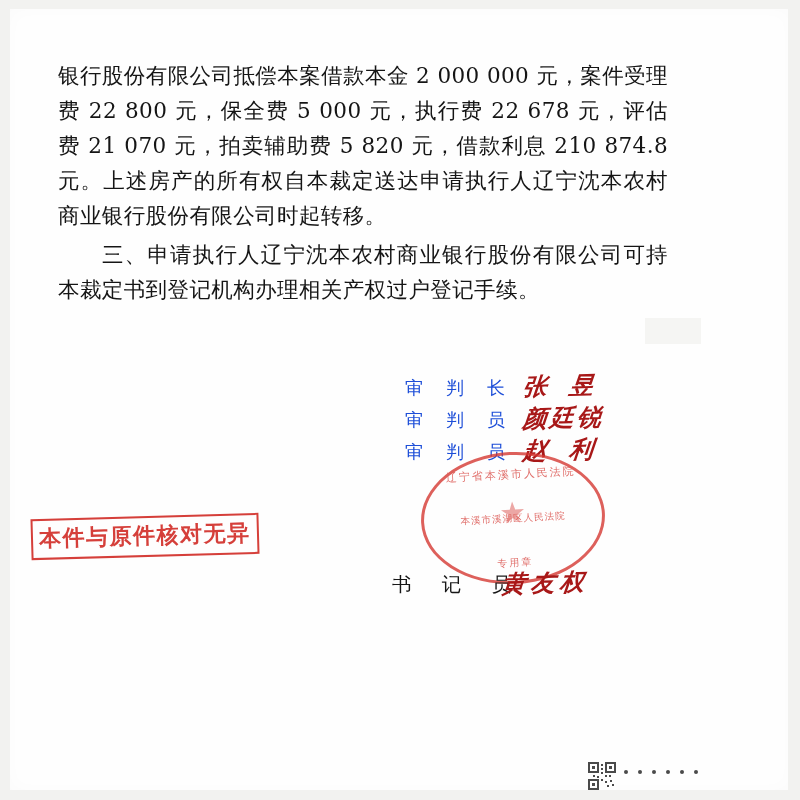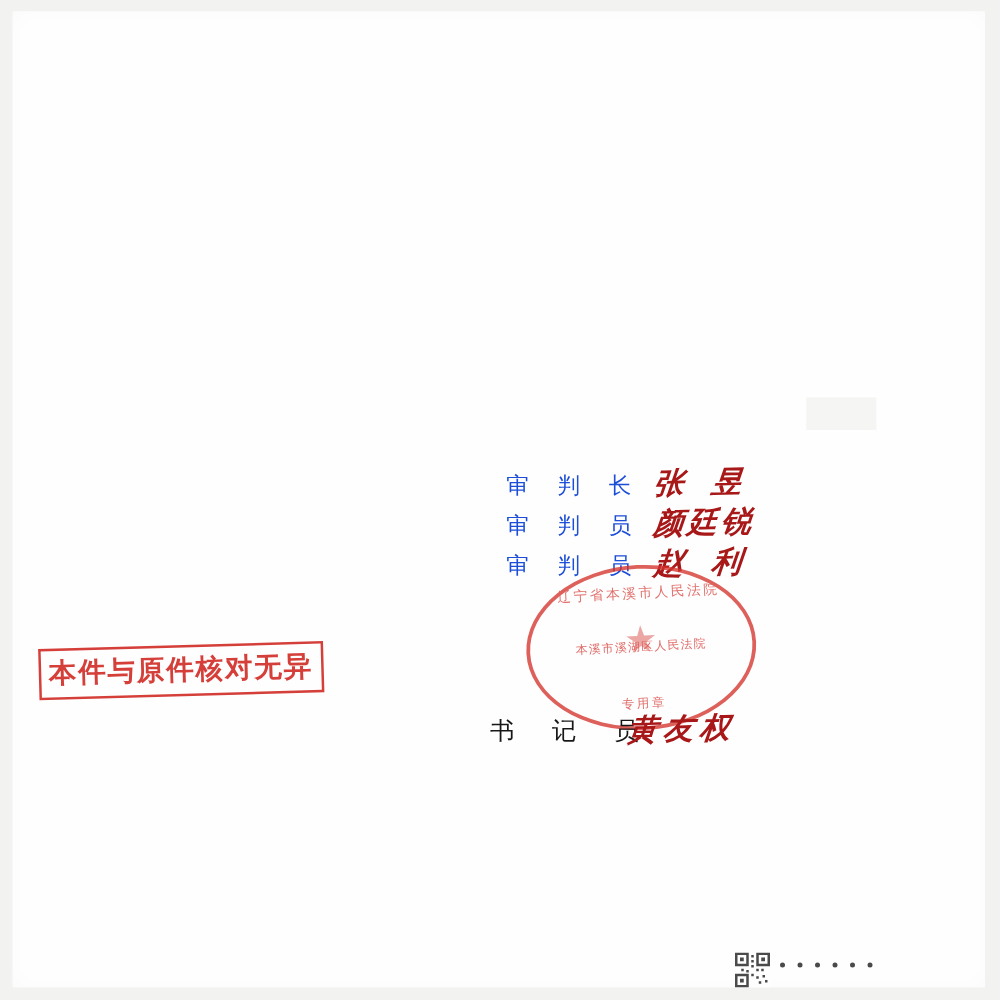--- a/index.html
+++ b/index.html
@@ -262,20 +262,24 @@
 
 <div id="page">
 
   <div class="scan-edge left"></div>
   <div class="scan-edge right"></div>
   <div class="scan-edge top"></div>
   <div class="scan-edge bottom"></div>
 
   <div class="smudge"></div>
 
+  <div class="doc-body">
+    <p class="para">银行股份有限公司抵偿本案借款本金 2 000 000 元，案件受理费 22 800 元，保全费 5 000 元，执行费 22 678 元，评估费 21 070 元，拍卖辅助费 5 820 元，借款利息 210 874.8 元。上述房产的所有权自本裁定送达申请执行人辽宁沈本农村商业银行股份有限公司时起转移。</p>
+    <p class="para indent">三、申请执行人辽宁沈本农村商业银行股份有限公司可持本裁定书到登记机构办理相关产权过户登记手续。</p>
+  </div>
 
   <div class="sig-block">
     <div class="sig-row">
       <span class="sig-title">审 判 长</span>
       <span class="sig-name">张 昱</span>
     </div>
     <div class="sig-row">
       <span class="sig-title">审 判 员</span>
       <span class="sig-name wide">颜廷锐</span>
     </div>

